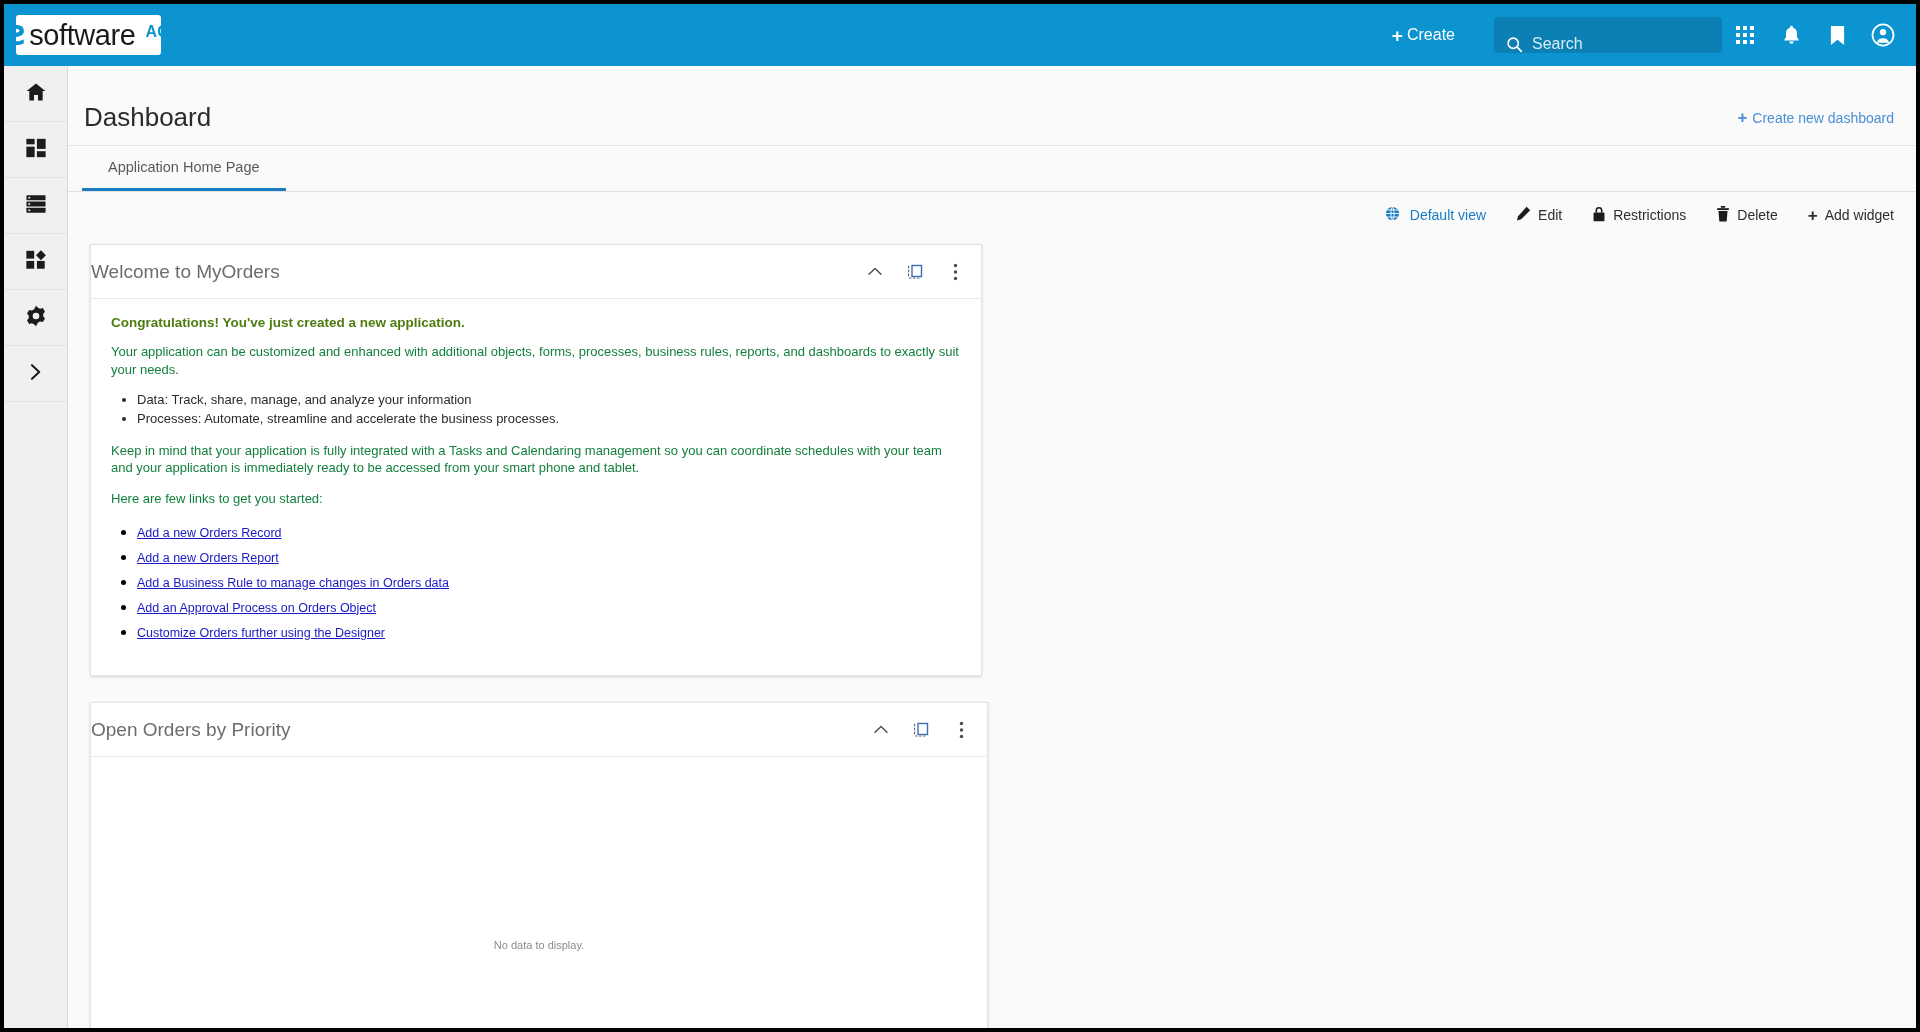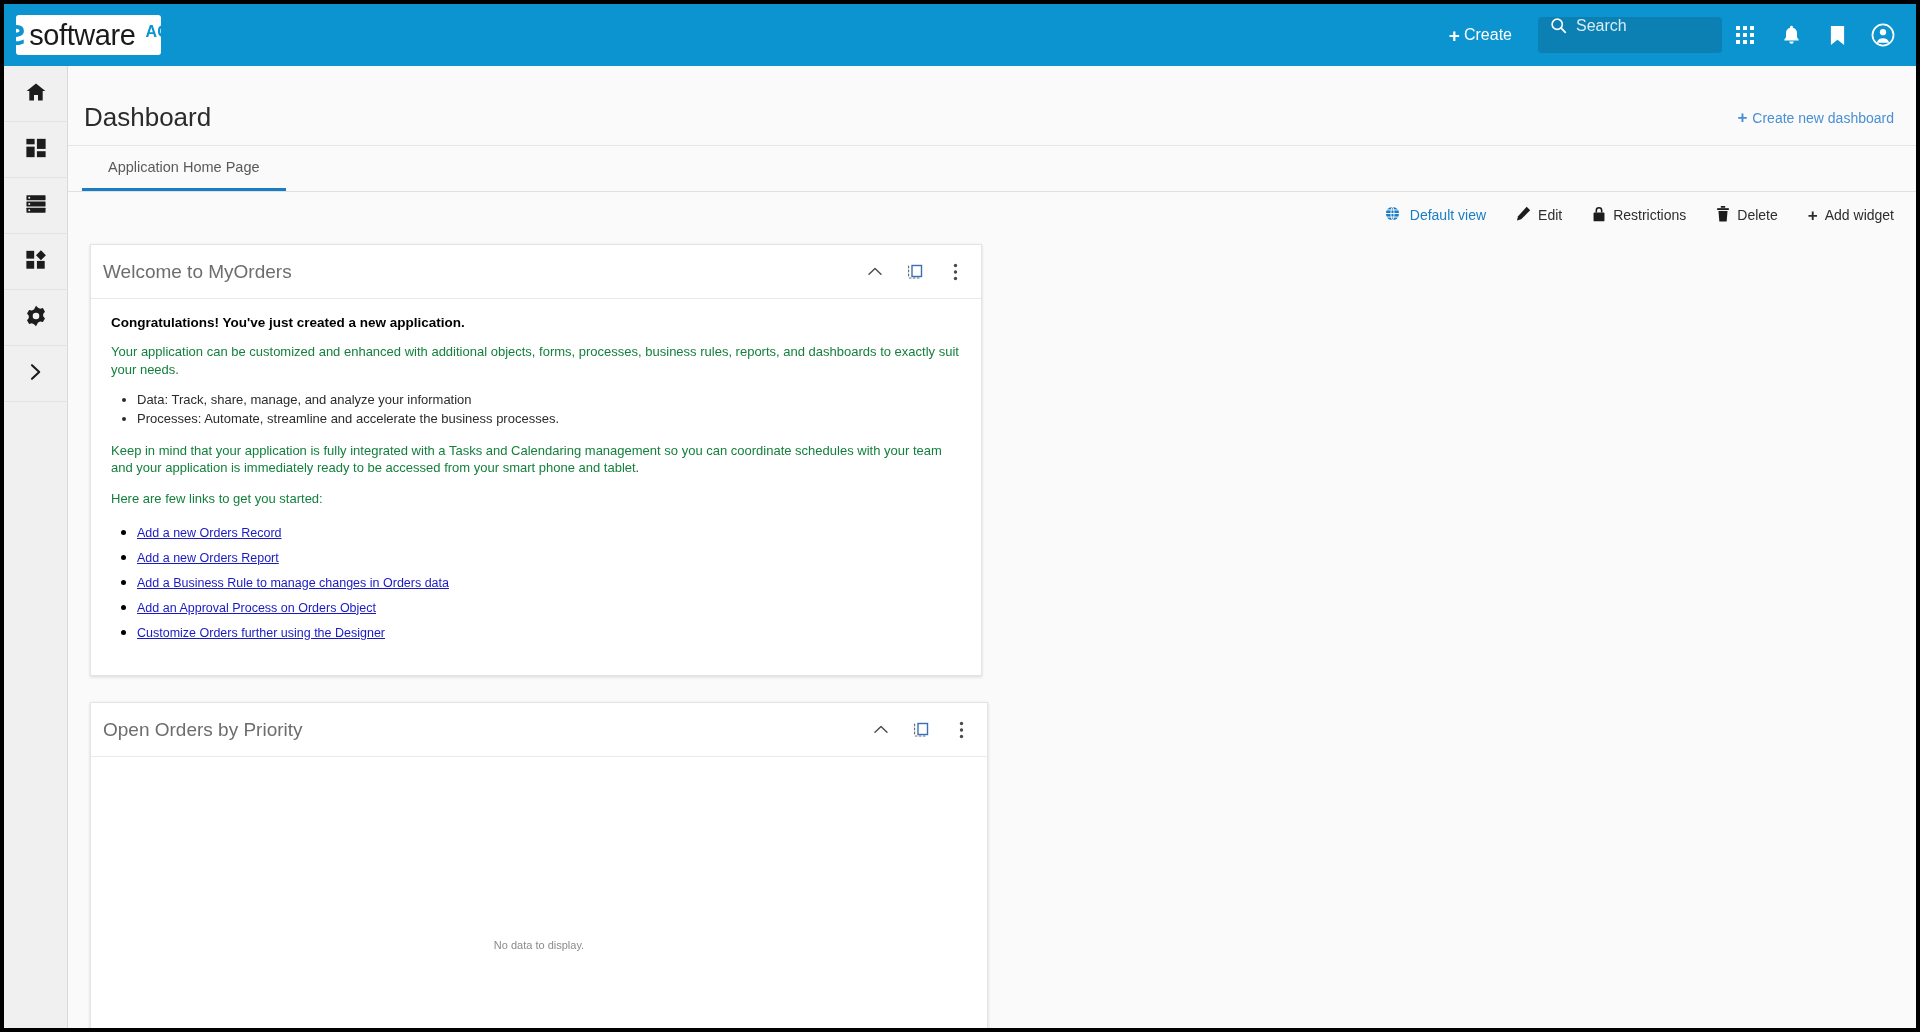--- a/index.html
+++ b/index.html
@@ -64,25 +64,25 @@
   .create-btn {
     display: flex; align-items: center;
     color: #ffffff; font-size: 16px;
     padding: 6px 14px; cursor: pointer;
     white-space: nowrap;
   }
   .create-btn .plus {
     font-size: 19px; font-weight: 700; margin-right: 4px; line-height: 1;
   }
   .search-box {
-    display: flex; align-items: flex-start;
-    width: 184px; height: 36px;
+    display: flex; align-items: flex-end;
+    width: 228px; height: 36px;
     background: #0c80b2;
     border-radius: 4px;
-    margin-left: 12px;
+    margin-left: 25px;
     padding: 0 12px;
     cursor: text;
   }
   .search-box .s-icon { margin-right: 9px; display: flex; }
   .search-text { color: #d6ecf6; font-size: 16px; }
   .ico-btn {
     width: 46px; height: 46px;
     display: flex; align-items: center; justify-content: center;
     cursor: pointer;
   }
@@ -178,21 +178,21 @@
     border: 1px solid #e4e4e4;
     box-shadow: 0 1px 3px rgba(0,0,0,0.14);
     display: flex;
     flex-direction: column;
   }
   .card-a { width: 892px; height: 432px; }
   .card-b { width: 898px; height: 432px; }
   .card-head {
     height: 54px;
     display: flex; align-items: center;
-    padding: 0 16px 0 12px;
+    padding: 0 16px 0 0;
     border-bottom: 1px solid #eaeaea;
     flex-shrink: 0;
   }
   .card-title {
     font-size: 19px; color: #6d6d6d; font-weight: 400;
   }
   .card-actions {
     margin-left: auto;
     display: flex; align-items: center;
     gap: 20px;
@@ -206,21 +206,21 @@
   }
   .card-body.centered {
     display: flex; align-items: center; justify-content: center;
   }
   .nodata {
     font-size: 11px; color: #8b8b8b;
   }
 
   
   .w-strong {
-    font-size: 13.5px; font-weight: bold; color: #000000;
+    font-size: 13.5px; font-weight: bold; color: #4d7c0f;
     margin-bottom: 13px;
   }
   .w-p {
     font-size: 13px; color: #15803d;
     margin-bottom: 13px; line-height: 1.35;
   }
   .w-ul {
     margin: 0 0 13px 26px;
   }
   .w-ul li {

